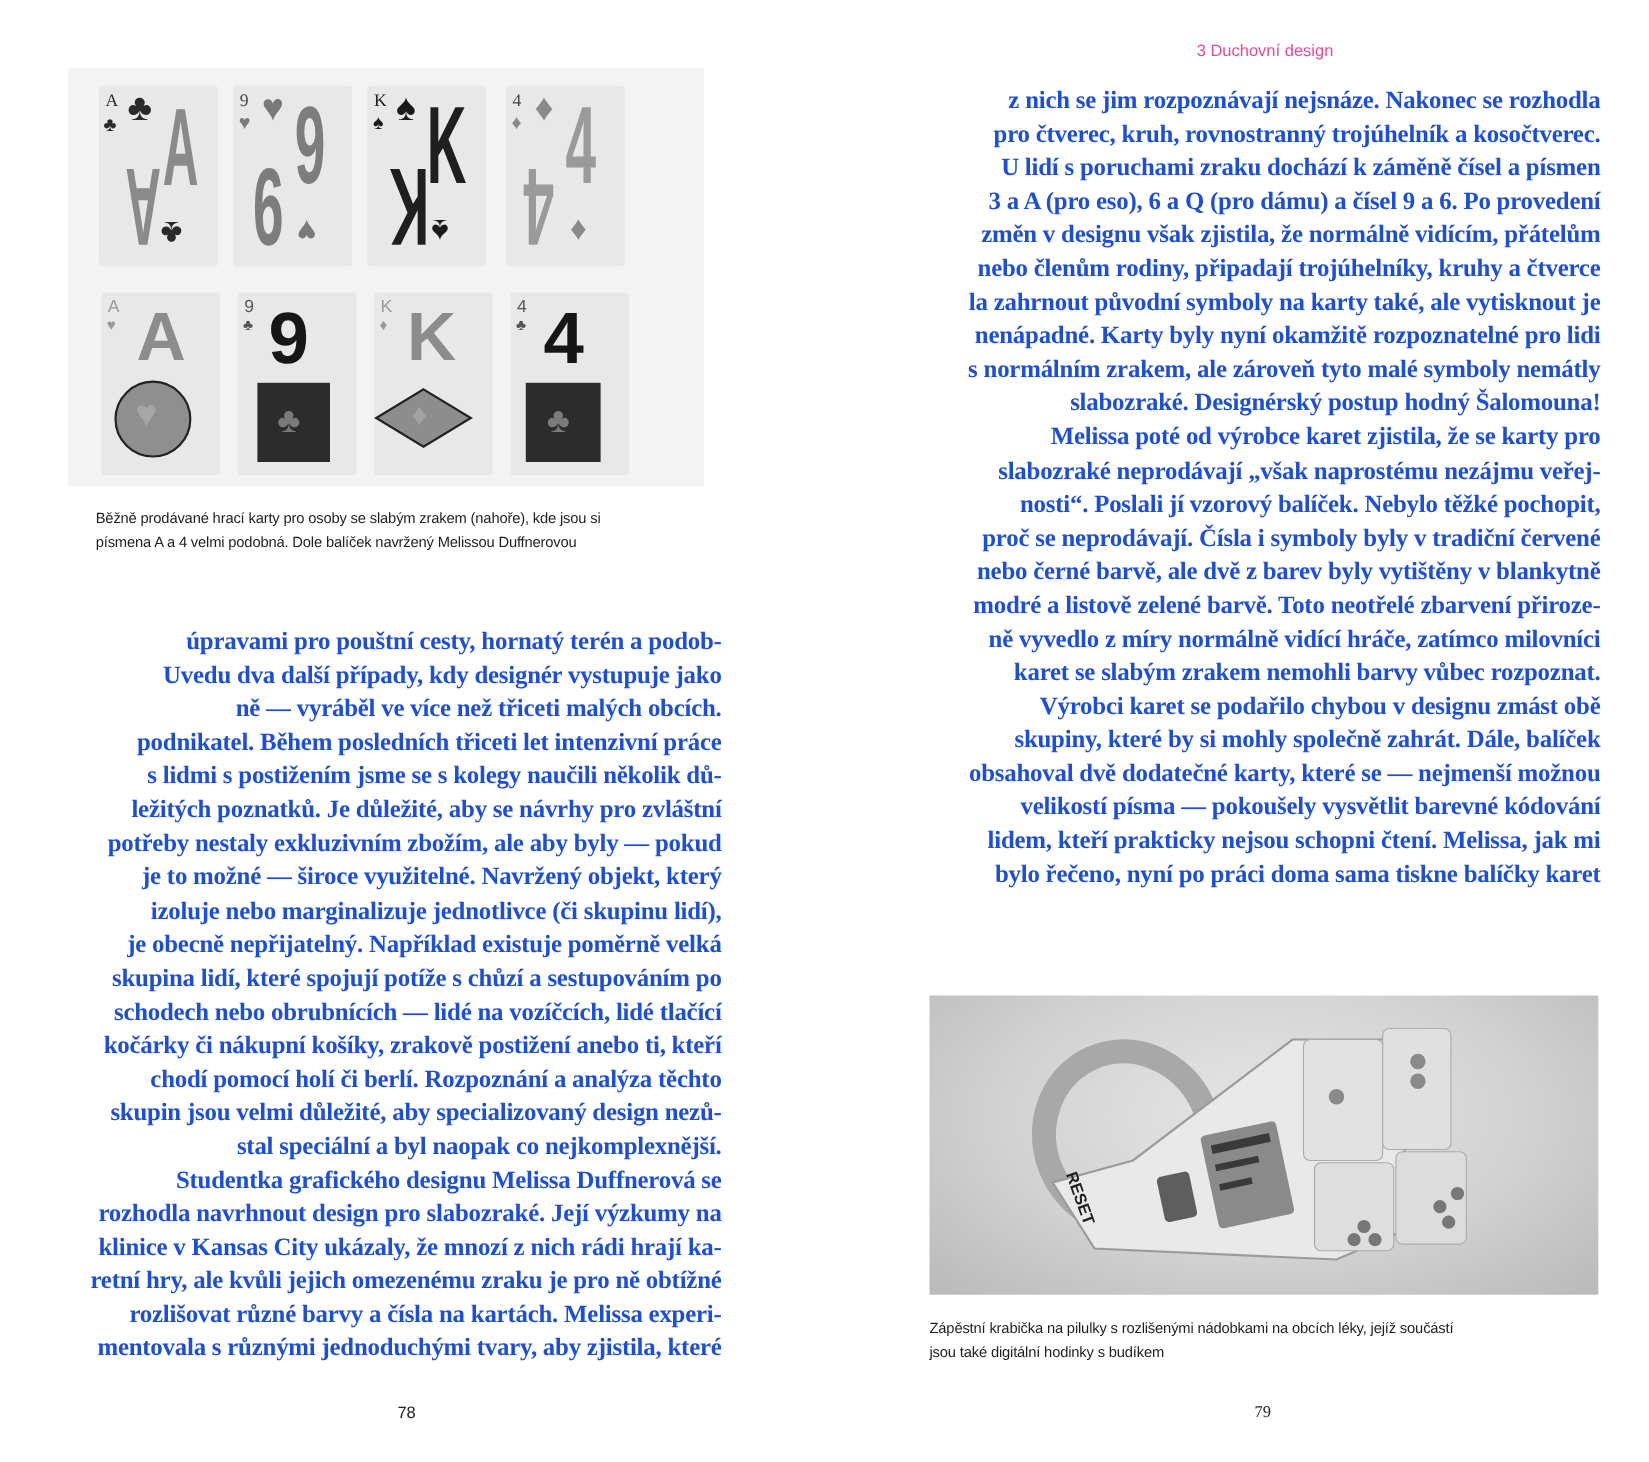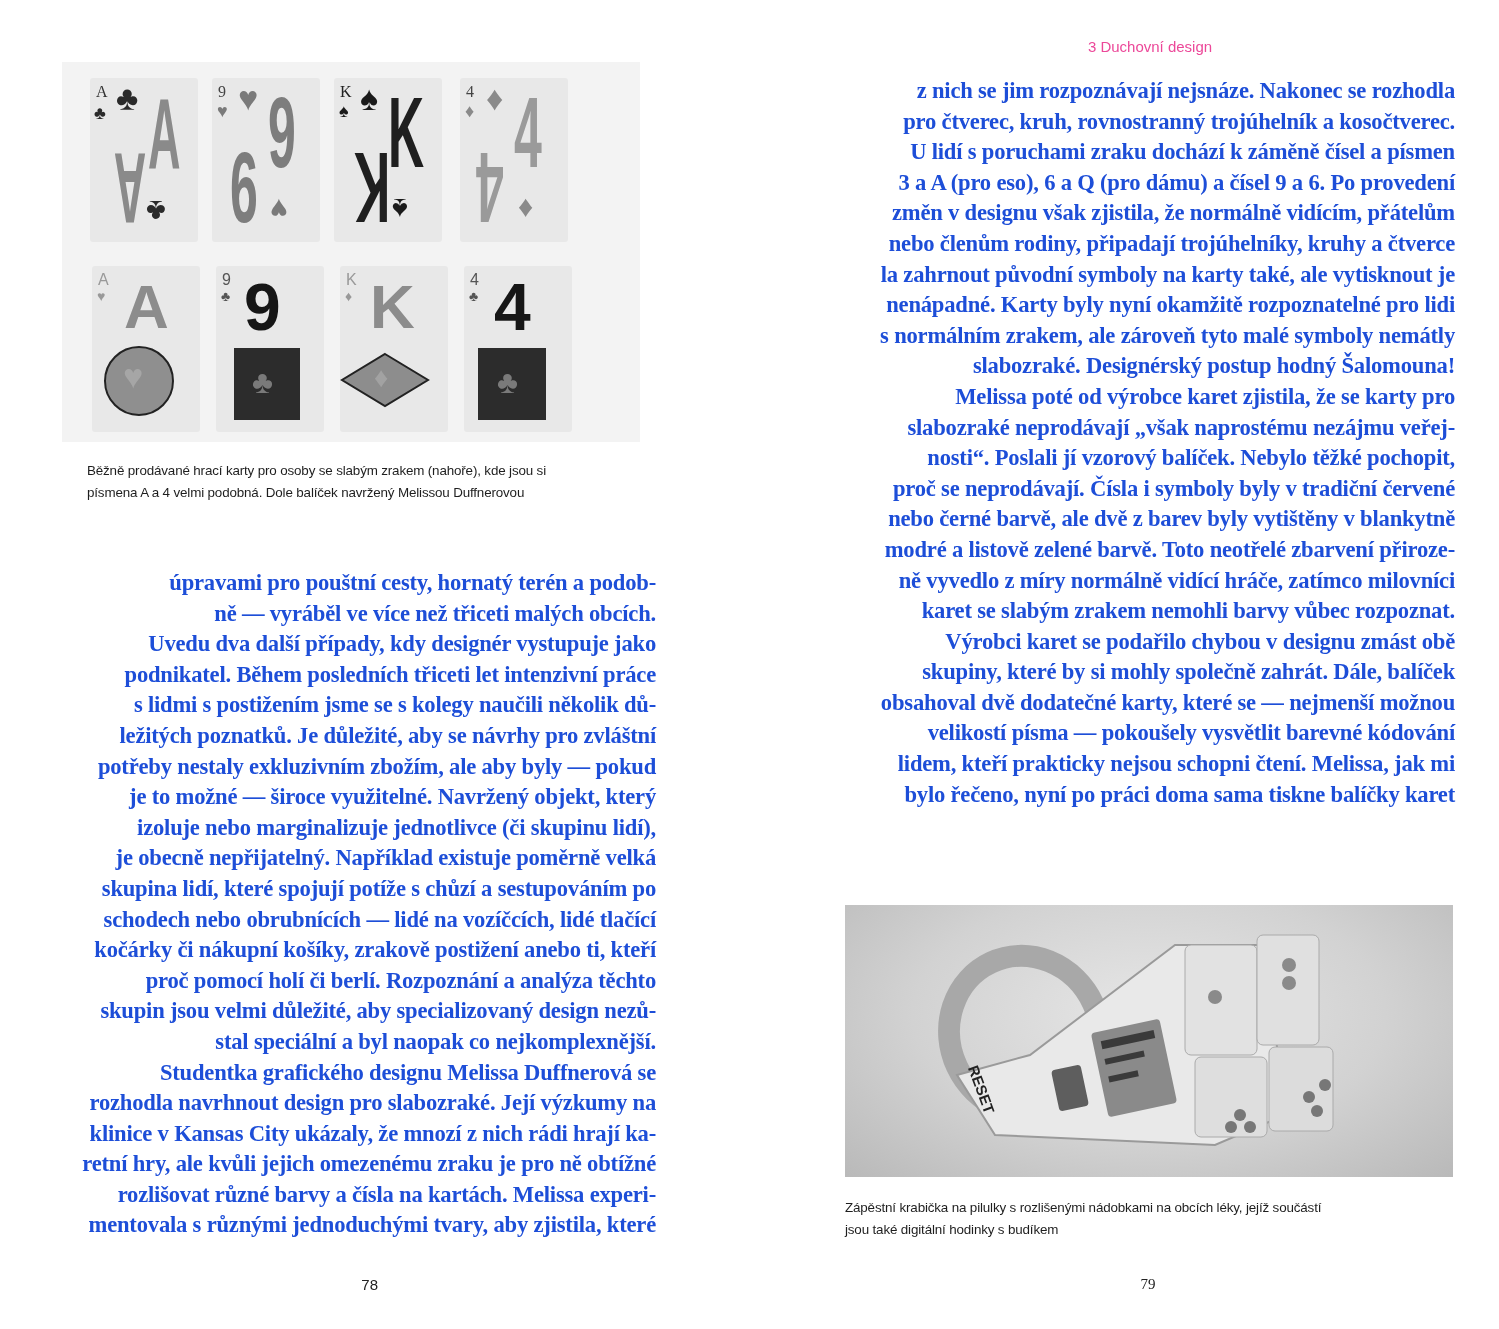--- a/index.html
+++ b/index.html
@@ -131,33 +131,33 @@
   </div>
 </div>
 
 <div class="caption caption-left">
   <div>Běžně prodávané hrací karty pro osoby se slabým zrakem (nahoře), kde jsou si</div>
   <div>písmena A a 4 velmi podobná. Dole balíček navržený Melissou Duffnerovou</div>
 </div>
 
 <div class="body-text body-left" id="body-left">
     <span class="line">úpravami pro pouštní cesty, hornatý terén a podob-</span>
+    <span class="line indent">Uvedu dva další případy, kdy designér vystupuje jako</span>
     <span class="line">ně — vyráběl ve více než třiceti malých obcích.</span>
-    <span class="line indent">Uvedu dva další případy, kdy designér vystupuje jako</span>
     <span class="line">podnikatel. Během posledních třiceti let intenzivní práce</span>
     <span class="line">s lidmi s postižením jsme se s kolegy naučili několik dů-</span>
     <span class="line">ležitých poznatků. Je důležité, aby se návrhy pro zvláštní</span>
     <span class="line">potřeby nestaly exkluzivním zbožím, ale aby byly — pokud</span>
     <span class="line">je to možné — široce využitelné. Navržený objekt, který</span>
     <span class="line">izoluje nebo marginalizuje jednotlivce (či skupinu lidí),</span>
     <span class="line">je obecně nepřijatelný. Například existuje poměrně velká</span>
     <span class="line">skupina lidí, které spojují potíže s chůzí a sestupováním po</span>
     <span class="line">schodech nebo obrubnících — lidé na vozíčcích, lidé tlačící</span>
     <span class="line">kočárky či nákupní košíky, zrakově postižení anebo ti, kteří</span>
-    <span class="line">proč pomocí holí či berlí. Rozpoznání a analýza těchto</span>
+    <span class="line">chodí pomocí holí či berlí. Rozpoznání a analýza těchto</span>
     <span class="line">skupin jsou velmi důležité, aby specializovaný design nezů-</span>
     <span class="line">stal speciální a byl naopak co nejkomplexnější.</span>
     <span class="line indent">Studentka grafického designu Melissa Duffnerová se</span>
     <span class="line">rozhodla navrhnout design pro slabozraké. Její výzkumy na</span>
     <span class="line">klinice v Kansas City ukázaly, že mnozí z nich rádi hrají ka-</span>
     <span class="line">retní hry, ale kvůli jejich omezenému zraku je pro ně obtížné</span>
     <span class="line">rozlišovat různé barvy a čísla na kartách. Melissa experi-</span>
     <span class="line">mentovala s různými jednoduchými tvary, aby zjistila, které</span>
   </div>
 

